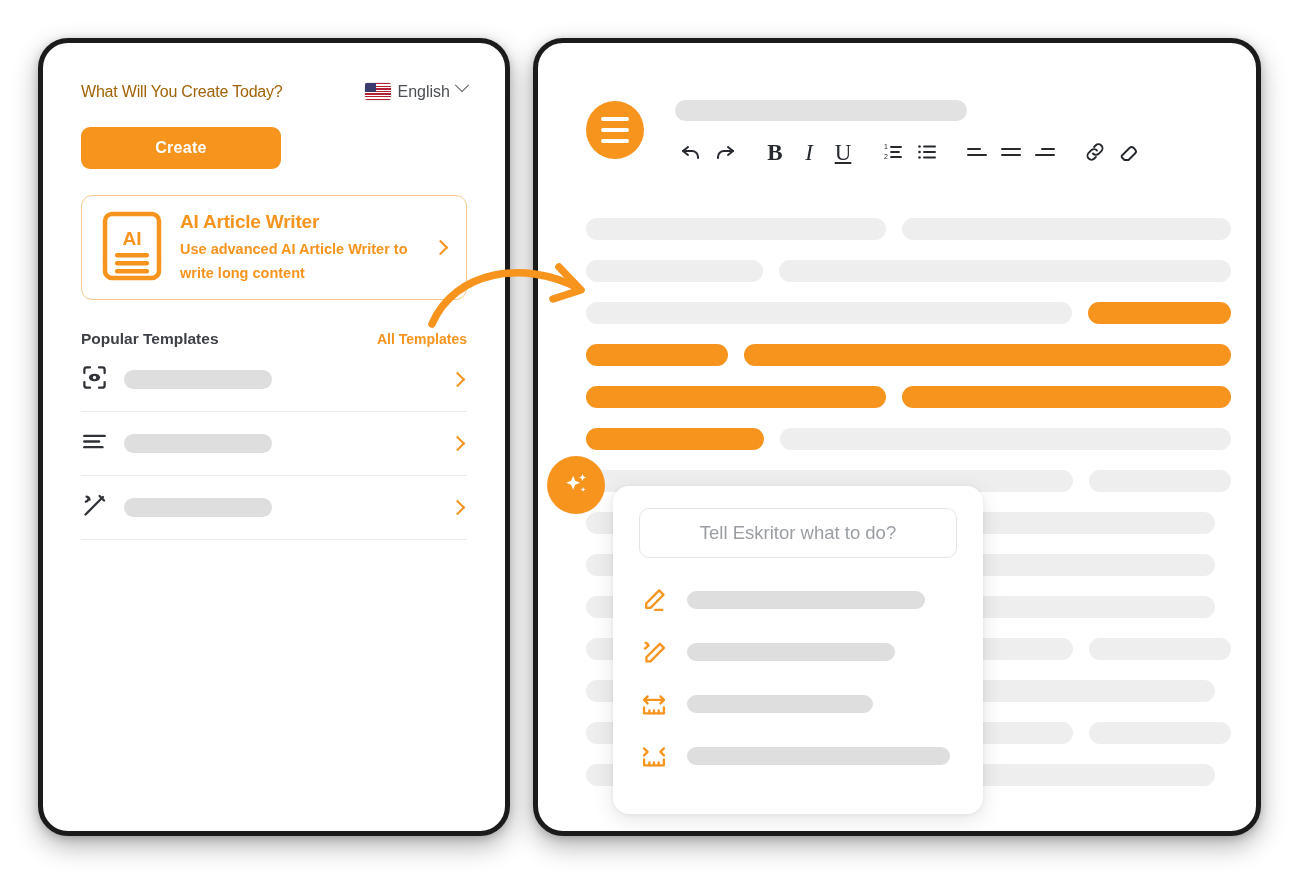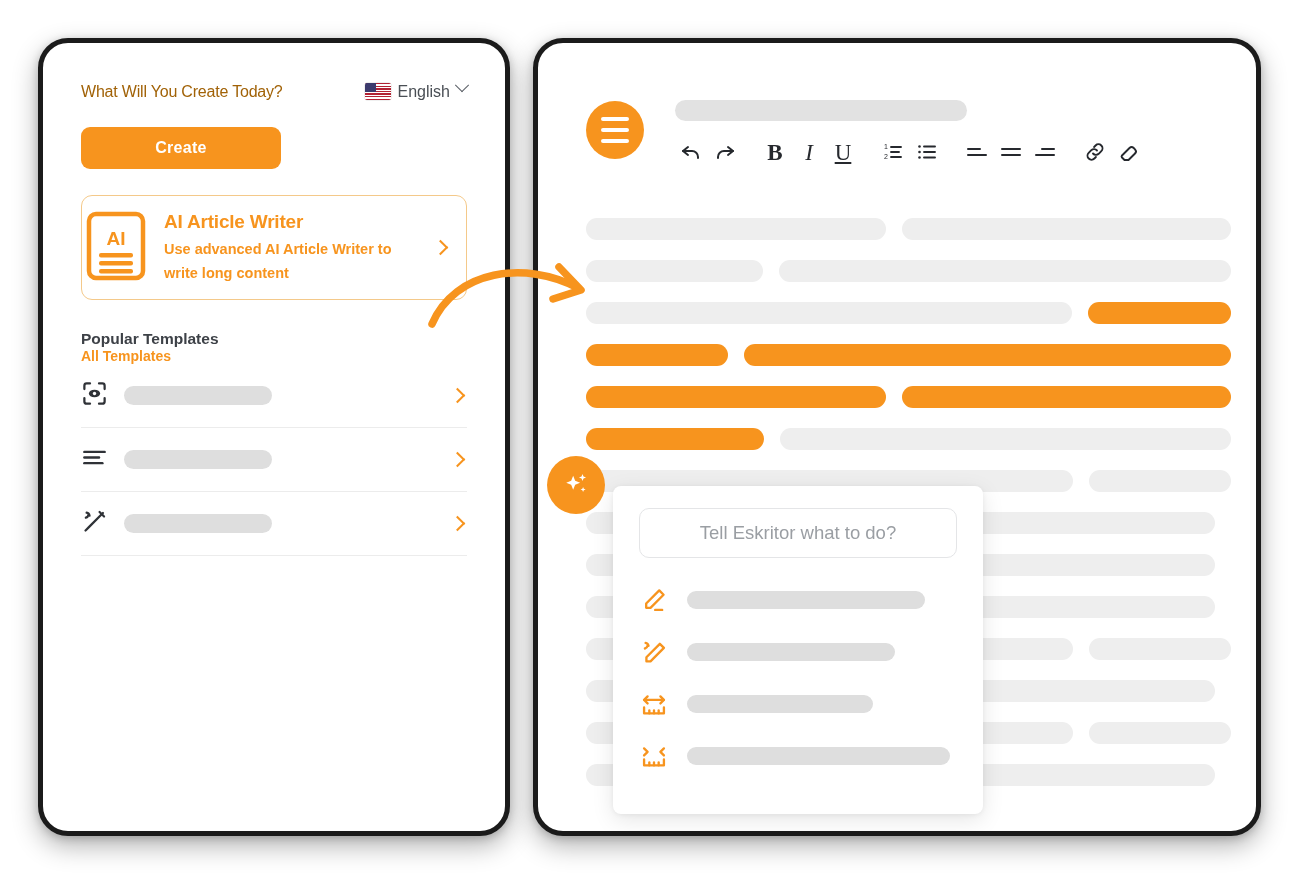--- a/index.html
+++ b/index.html
@@ -114,21 +114,21 @@
   }
 
   .aiw-card {
     margin-top: 26px;
     border: 1px solid #F4C98A;
     border-radius: 11px;
     height: 105px;
     display: flex;
     align-items: center;
     gap: 18px;
-    padding: 0 16px 0 4px;
+    padding: 0 16px 0 20px;
     box-sizing: border-box;
     cursor: pointer;
   }
   .aiw-text { flex: 1; }
   .aiw-title {
     font-size: 19px;
     font-weight: bold;
     color: #F7941E;
     margin-bottom: 4px;
     letter-spacing: -0.2px;
@@ -139,21 +139,20 @@
     color: #F7941E;
     line-height: 24px;
     max-width: 250px;
   }
 
   .sec-head {
     margin-top: 30px;
     display: flex;
     align-items: baseline;
     justify-content: space-between;
-    flex-direction: column;
   }
   .sec-title {
     font-size: 15.5px;
     font-weight: bold;
     color: #3d4147;
   }
   .sec-link {
     font-size: 14px;
     font-weight: bold;
     color: #F7941E;
@@ -274,21 +273,21 @@
     cursor: pointer;
     z-index: 6;
   }
 
   .ai-panel {
     position: absolute;
     left: 75px; top: 443px;
     width: 370px;
     height: 328px;
     background: #ffffff;
-    border-radius: 8px;
+    border-radius: 16px;
     box-shadow: 0 6px 22px rgba(0,0,0,0.10), 0 1px 5px rgba(0,0,0,0.06);
     z-index: 5;
     padding: 22px 26px;
     box-sizing: border-box;
   }
   .ai-input {
     height: 48px;
     border: 1px solid #e4e5e7;
     border-radius: 10px;
     display: flex;

